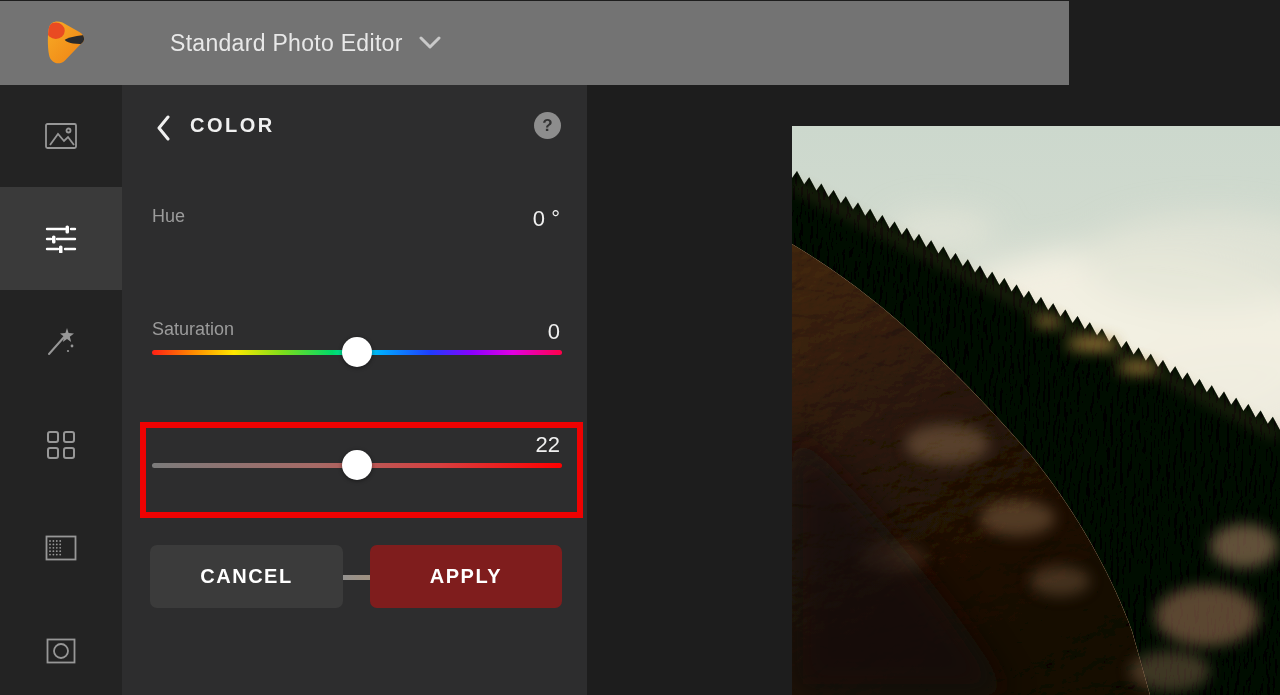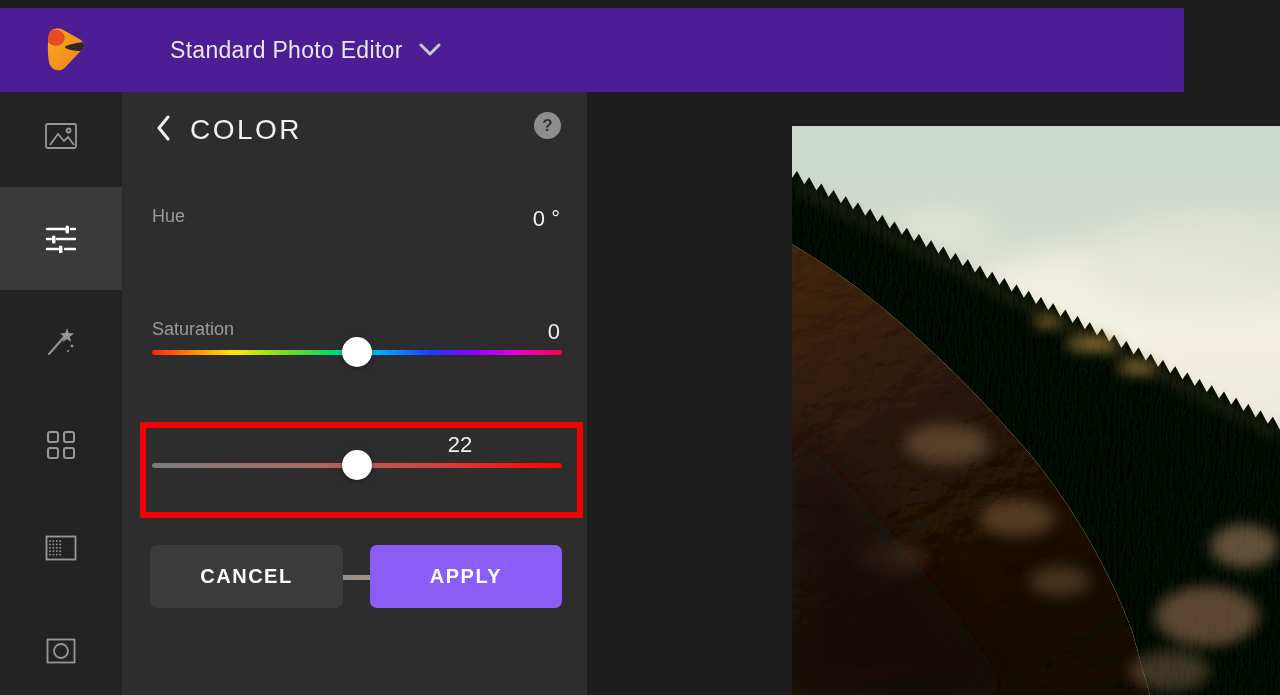--- a/index.html
+++ b/index.html
@@ -1,39 +1,39 @@
 <!DOCTYPE html>
 <html><head>
 <meta charset="utf-8">
 <style>
   * { margin:0; padding:0; box-sizing:border-box; }
   html,body { width:1280px; height:695px; overflow:hidden; background:#1d1d1d;
               font-family:"Liberation Sans", sans-serif; }
-  .topbar { position:absolute; left:0; top:8px; width:1184px; height:84px;
-            background:#4c1d95; z-index:5; }
+  .topbar { position:absolute; left:0; top:1px; width:1069px; height:84px;
+            background:#737373; z-index:5; }
   .logo { position:absolute; left:40px; top:17px; width:48px; height:48px; cursor:pointer; }
   .app-title { position:absolute; left:170px; top:0; height:84px; display:flex;
                align-items:center; gap:16px; cursor:pointer; }
   .app-title span { color:#e8e8e8; font-size:23px; font-weight:500; letter-spacing:.3px; }
 
   .sidebar { position:absolute; left:0; top:84px; width:122px; height:611px;
              background:#232323; z-index:4; }
   .side-item { width:122px; height:103px; display:flex; align-items:center;
                justify-content:center; cursor:pointer; }
   .side-item.active { background:#3a3a3a; }
   .side-item svg { stroke:#979797; }
   .side-item.active svg { stroke:#ffffff; }
 
   .panel { position:absolute; left:122px; top:84px; width:465px; height:611px;
            background:#2d2d2e; z-index:3; }
   .panel-header { position:absolute; left:0; top:26px; width:465px; height:36px; }
   .back-btn { position:absolute; left:26px; top:2px; width:30px; height:32px;
               display:flex; align-items:center; justify-content:center; cursor:pointer; }
-  .panel-title { position:absolute; left:68px; top:4px; color:#f0f0f0; font-size:28px;
-                 font-weight:400; letter-spacing:2.5px; }
+  .panel-title { position:absolute; left:68px; top:4px; color:#f0f0f0; font-size:20px;
+                 font-weight:700; letter-spacing:2.5px; }
   .help-btn { position:absolute; left:412px; top:2px; width:27px; height:27px;
               border-radius:50%; background:#8d8d8d; color:#333; display:flex;
               align-items:center; justify-content:center; font-size:17px;
               font-weight:700; cursor:pointer; }
 
   .slider-label { position:absolute; left:30px; width:200px; color:#9b9b9b;
                   font-size:18px; }
   .slider-value { position:absolute; right:27px; width:200px; text-align:right;
                   color:#f0f0f0; font-size:22px; }
   .track-wrap { position:absolute; left:30px; width:410px; height:30px; cursor:pointer; }
@@ -48,21 +48,21 @@
   .handle { position:absolute; top:0; width:30px; height:30px; border-radius:50%;
             background:#ffffff; box-shadow:0 1px 4px rgba(0,0,0,.45); cursor:grab; }
 
   .annotation-box { position:absolute; left:18px; top:338px; width:443px; height:96px;
                     border:6px solid #ee0202; z-index:6; pointer-events:none; }
 
   .btn { position:absolute; top:461px; height:63px; border:none; border-radius:7px;
          color:#ffffff; font-family:"Liberation Sans",sans-serif; font-size:20px;
          font-weight:600; letter-spacing:1.5px; cursor:pointer; }
   .btn-cancel { left:28px; width:193px; background:#3b3b3b; }
-  .btn-apply  { left:248px; width:192px; background:#8b5cf6; }
+  .btn-apply  { left:248px; width:192px; background:#7f1d1d; }
 
   .canvas { position:absolute; left:587px; top:84px; width:693px; height:611px;
             background:#1d1d1d; }
   .photo { position:absolute; left:205px; top:42px; width:488px; height:569px; }
 </style>
 </head>
 <body>
 
 <div class="topbar">
   <svg class="logo" viewBox="0 0 64 64">
@@ -181,21 +181,21 @@
     <div class="handle" style="left:calc(50% - 15px);"></div>
   </div>
 
   <div class="slider-label" style="top:235px;">Saturation</div>
   <div class="slider-value" style="top:235px;">0</div>
   <div class="track-wrap" style="top:366px;">
     <div class="track track-sat"></div>
     <div class="handle" style="left:calc(50% - 15px);"></div>
   </div>
 
-  <div class="slider-value" style="top:348px;text-align:center;">22</div>
+  <div class="slider-value" style="top:348px;">22</div>
   <div class="track-wrap" style="top:478px;">
     <div class="track track-temp"></div>
     <div class="handle" style="left:calc(61% - 15px);"></div>
   </div>
 
   <div class="annotation-box"></div>
 
   <button class="btn btn-cancel">CANCEL</button>
   <button class="btn btn-apply">APPLY</button>
 </div>

